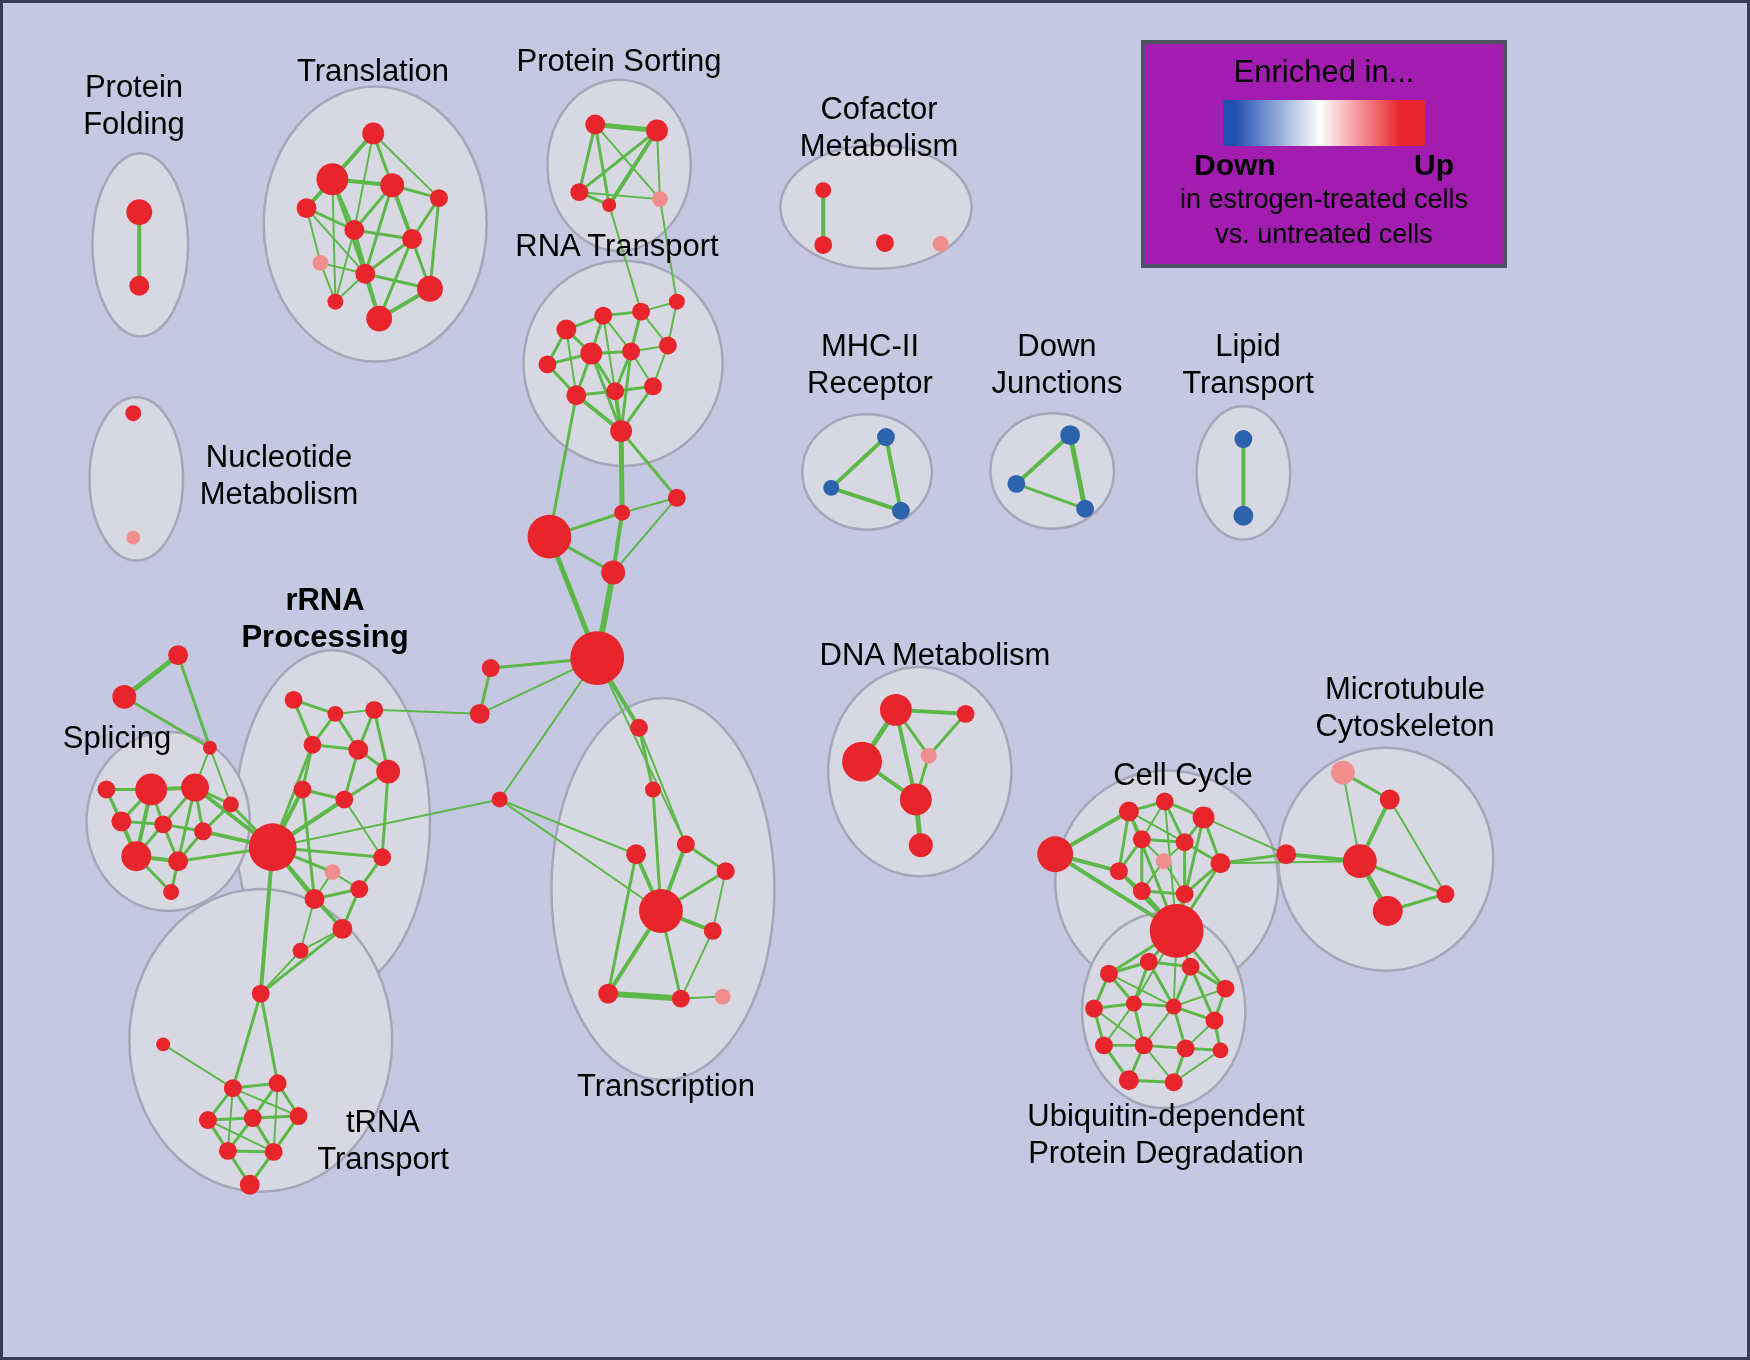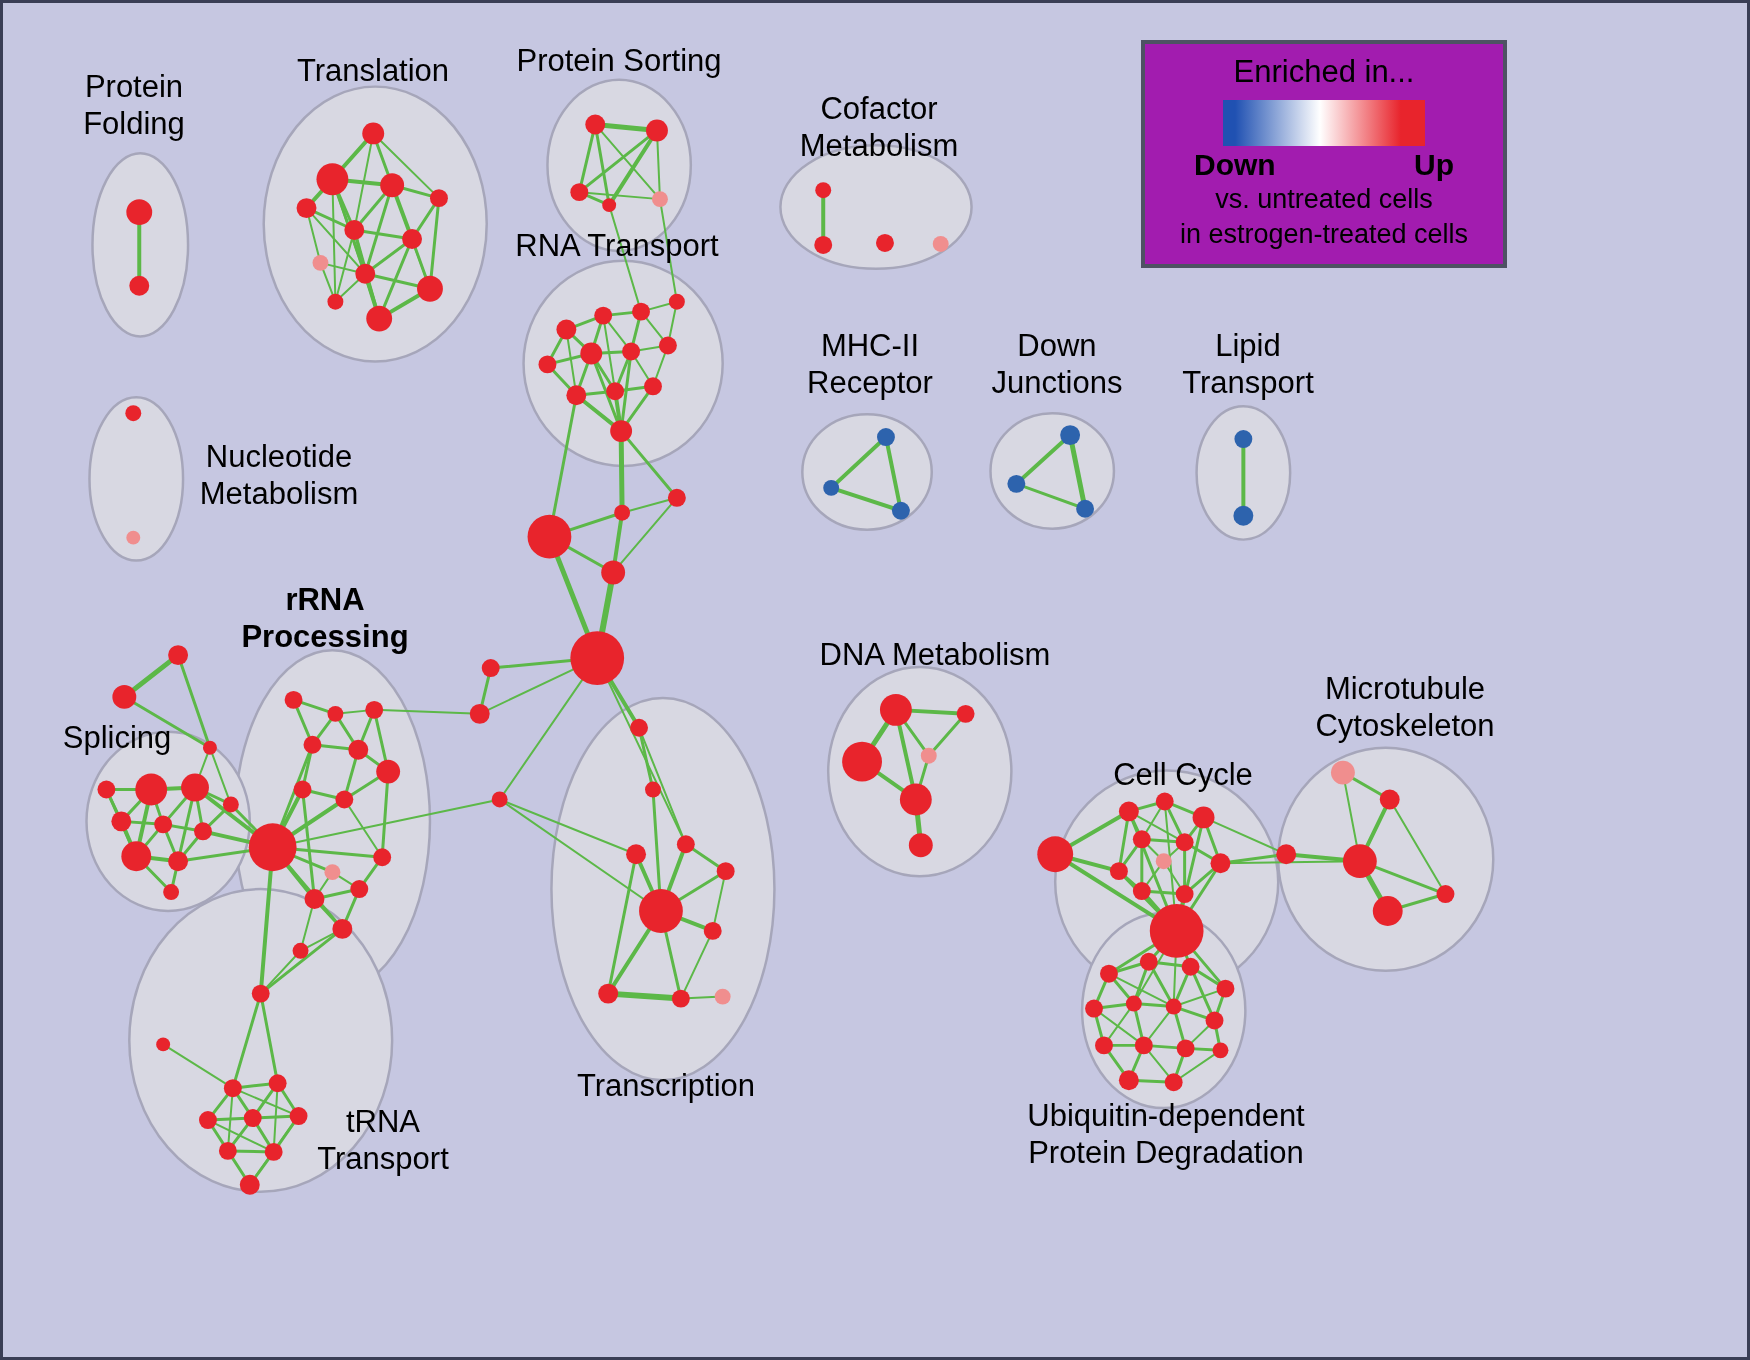--- a/index.html
+++ b/index.html
@@ -531,16 +531,16 @@
 Protein Degradation</div>
     </div>
 
   <div class="legend">
     <div class="legend-title">Enriched in...</div>
     <div class="legend-bar"></div>
     <div class="legend-ends">
       <span>Down</span>
       <span>Up</span>
     </div>
+    <div class="legend-caption">in estrogen-treated cells</div>
     <div class="legend-caption">vs. untreated cells</div>
-    <div class="legend-caption">in estrogen-treated cells</div>
   </div>
 </div>
 
 </body></html>

